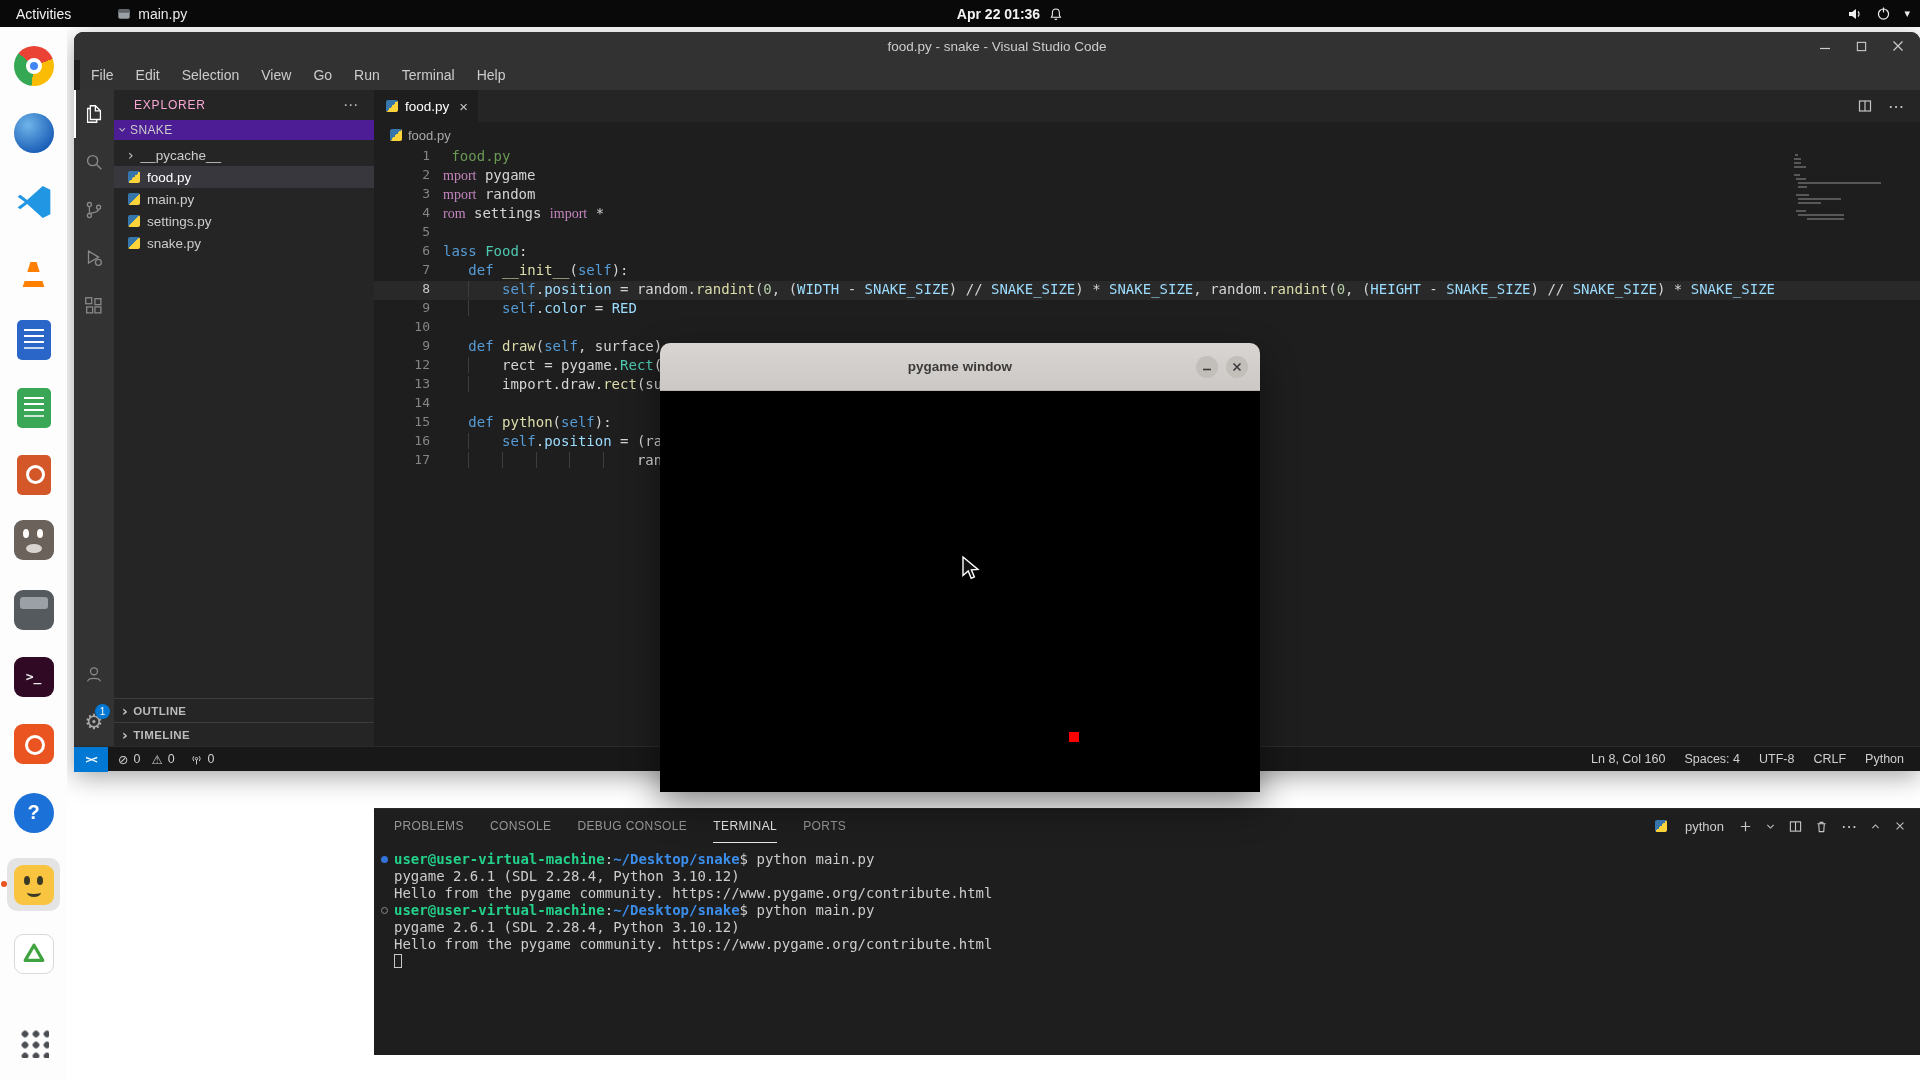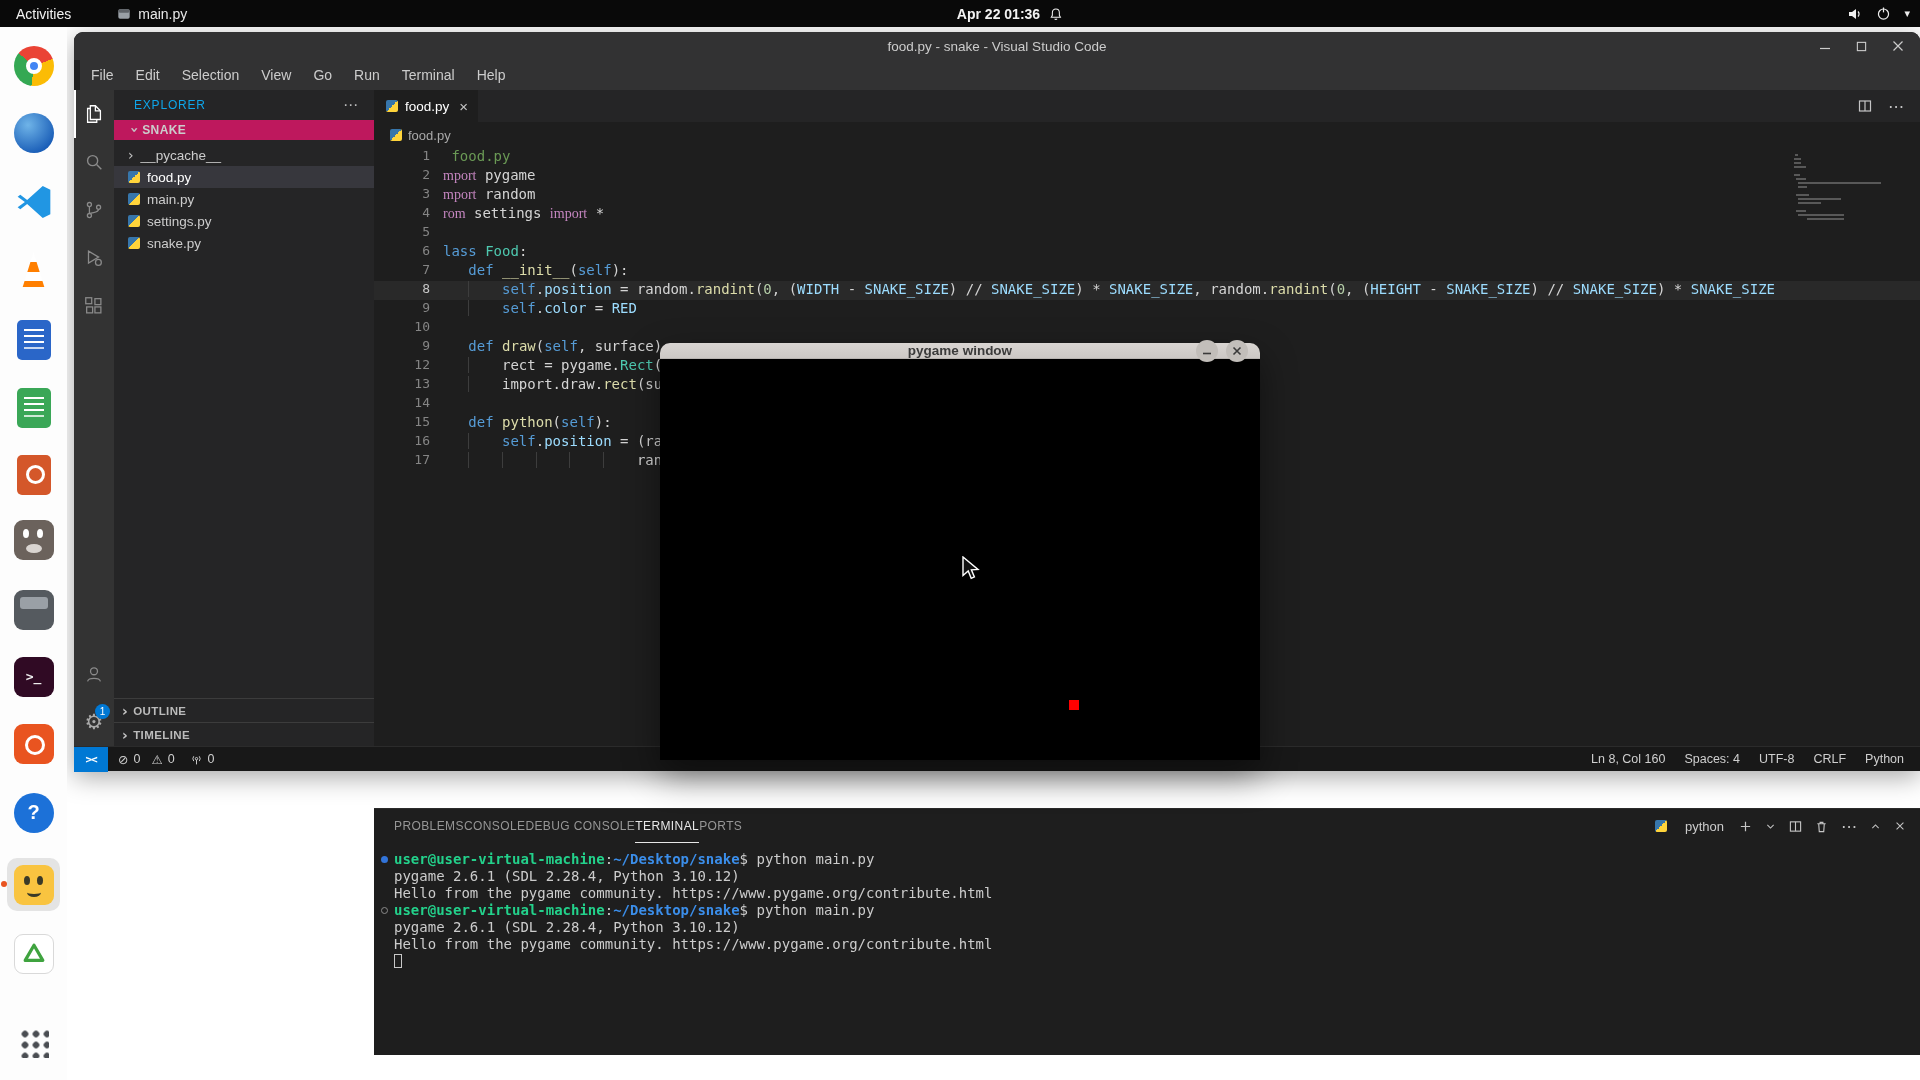--- a/index.html
+++ b/index.html
@@ -82,24 +82,24 @@
   .ab-icon { width:40px; height:48px; display:flex; align-items:center; justify-content:center; color:#8a8a8a; position:relative; }
   .ab-icon.active { color:#ffffff; box-shadow:inset 2px 0 0 #ffffff; }
   .ab-bottom { position:absolute; bottom:0; left:0; width:40px; }
   .gear-glyph { font-size:21px; line-height:1; color:#a9a9a9; }
   .badge { position:absolute; right:4px; top:6px; min-width:15px; height:15px; border-radius:8px; background:#0078d4;
     color:#fff; font-size:10px; display:flex; align-items:center; justify-content:center; }
 
   
   #sidebar { position:absolute; left:40px; top:58px; width:260px; bottom:25px; background:#252526; color:#cccccc; }
   #sb-header { height:30px; display:flex; align-items:center; padding:0 16px 0 20px; }
-  #sb-header .t { font-size:12px; letter-spacing:.8px; color:#0ea5e9; }
+  #sb-header .t { font-size:12px; letter-spacing:.8px; color:#f9a8d4; }
   #sb-header .more { margin-left:auto; color:#bbb; font-size:15px; }
-  #sb-project { height:20px; display:flex; align-items:center; gap:4px; padding-left:18px; font-size:12px;
-    font-weight:bold; letter-spacing:.4px; background:#be185d; }
+  #sb-project { height:20px; display:flex; align-items:center; gap:4px; padding-left:6px; font-size:12px;
+    font-weight:normal; letter-spacing:.4px; background:#4c1d95; }
   .tw { display:inline-block; color:#c5c5c5; font-size:14px; }
   .tw.open { transform:rotate(90deg); }
   #file-tree { margin-top:4px; }
   .tree-row { height:22px; display:flex; align-items:center; gap:7px; padding-left:14px; font-size:13.5px; color:#cccccc; }
   .tree-row.sel { background:#37373d; color:#ffffff; }
   .pyicon { width:12px; height:12px; border-radius:2px; flex:0 0 auto; display:inline-block;
     background:linear-gradient(135deg,#3776ab 0 50%,#ffd43b 50% 100%); }
   #sb-sections { position:absolute; left:0; right:0; bottom:0; }
   .sb-sec { height:24px; border-top:1px solid #3c3c3c; display:flex; align-items:center; gap:5px; padding-left:8px;
     font-size:11.5px; font-weight:bold; letter-spacing:.4px; color:#bbbbbb; }
@@ -122,21 +122,21 @@
   .tk-comment { color:#6a9955; } .tk-kw { color:#c586c0;font-family:Liberation Serif, serif; } .tk-def { color:#569cd6; }
   .tk-cls { color:#4ec9b0; } .tk-fn { color:#dcdcaa; } .tk-var { color:#9cdcfe; } .tk-num { color:#b5cea8; }
   .g { box-shadow:inset 1px 0 0 #3d3d3d; }
   #minimap { position:absolute; right:24px; top:2px; width:104px; padding:4px 2px; background:#1e1e1e; }
   .mm-bar { height:2px; margin-bottom:2px; background:rgba(212,212,212,0.32); }
 
   
   #panel { position:absolute; left:300px; right:0; top:776px; height:247px; background:#1e1e1e;
     border-top:1px solid #2b2b2b; }
   .phead { height:34px; display:flex; align-items:center; padding:0 14px 0 20px; }
-  #panel-tabs { display:flex; }
+  #panel-tabs { display:flex; gap:26px; }
   .ptab { font-size:12px; letter-spacing:.4px; color:#969696; height:34px; display:flex; align-items:center; }
   .ptab.active { color:#e7e7e7; box-shadow:inset 0 -1px 0 #e7e7e7; }
   .ph-right { margin-left:auto; display:flex; align-items:center; gap:13px; color:#c5c5c5; }
   .ph-right .lbl { font-size:13px; color:#cccccc; margin:0 2px 0 5px; }
   #terminal-lines { padding:8px 0 0 20px; font:14px "DejaVu Sans Mono", monospace; color:#cccccc; line-height:17px; }
   .trow { position:relative; white-space:pre; }
   .deco { position:absolute; left:-13px; top:5px; width:7px; height:7px; border-radius:50%; }
   .deco.filled { background:#3274d9; }
   .deco.outline { border:1px solid #8a8a8a; }
   .t-green { color:#23d18b; font-weight:bold; }
@@ -148,21 +148,21 @@
     border-top:1px solid #2b2b2b; display:flex; align-items:center; color:#cfcfcf; font-size:12.5px; }
   #remote-ind { width:34px; height:25px; background:#0078d4; color:#fff; display:flex; align-items:center;
     justify-content:center; font:bold 11px "DejaVu Sans Mono",monospace; letter-spacing:-1px; }
   .s-left { display:flex; align-items:center; gap:5px; margin-left:10px; }
   #status-right { margin-left:auto; display:flex; align-items:center; gap:19px; margin-right:16px; }
   .sitem { white-space:nowrap; }
 
   
   #pygame-window { position:absolute; left:660px; top:343px; width:600px; z-index:50;
     box-shadow:0 14px 36px rgba(0,0,0,.45); border-radius:10px 10px 0 0; }
-  .pg-titlebar { height:16px; background:linear-gradient(#d9d5d2,#ccc8c5); border-radius:10px 10px 0 0;
+  .pg-titlebar { height:48px; background:linear-gradient(#d9d5d2,#ccc8c5); border-radius:10px 10px 0 0;
     border-bottom:1px solid #b8b4b1; display:flex; align-items:center; position:relative; padding-right:12px; }
   .pg-title { position:absolute; left:0; right:0; text-align:center; line-height:32px; font-size:13.5px;
     font-weight:600; color:#3b3b3b; }
   .pg-btn { width:22px; height:22px; border-radius:50%; background:#c2beba; display:flex; align-items:center;
     justify-content:center; z-index:1; }
   .pg-btn.min { margin-left:auto; margin-right:8px; }
   .pg-content { height:401px; background:#000; position:relative; }
   #food-square { position:absolute; }
 
   svg { display:block; }

